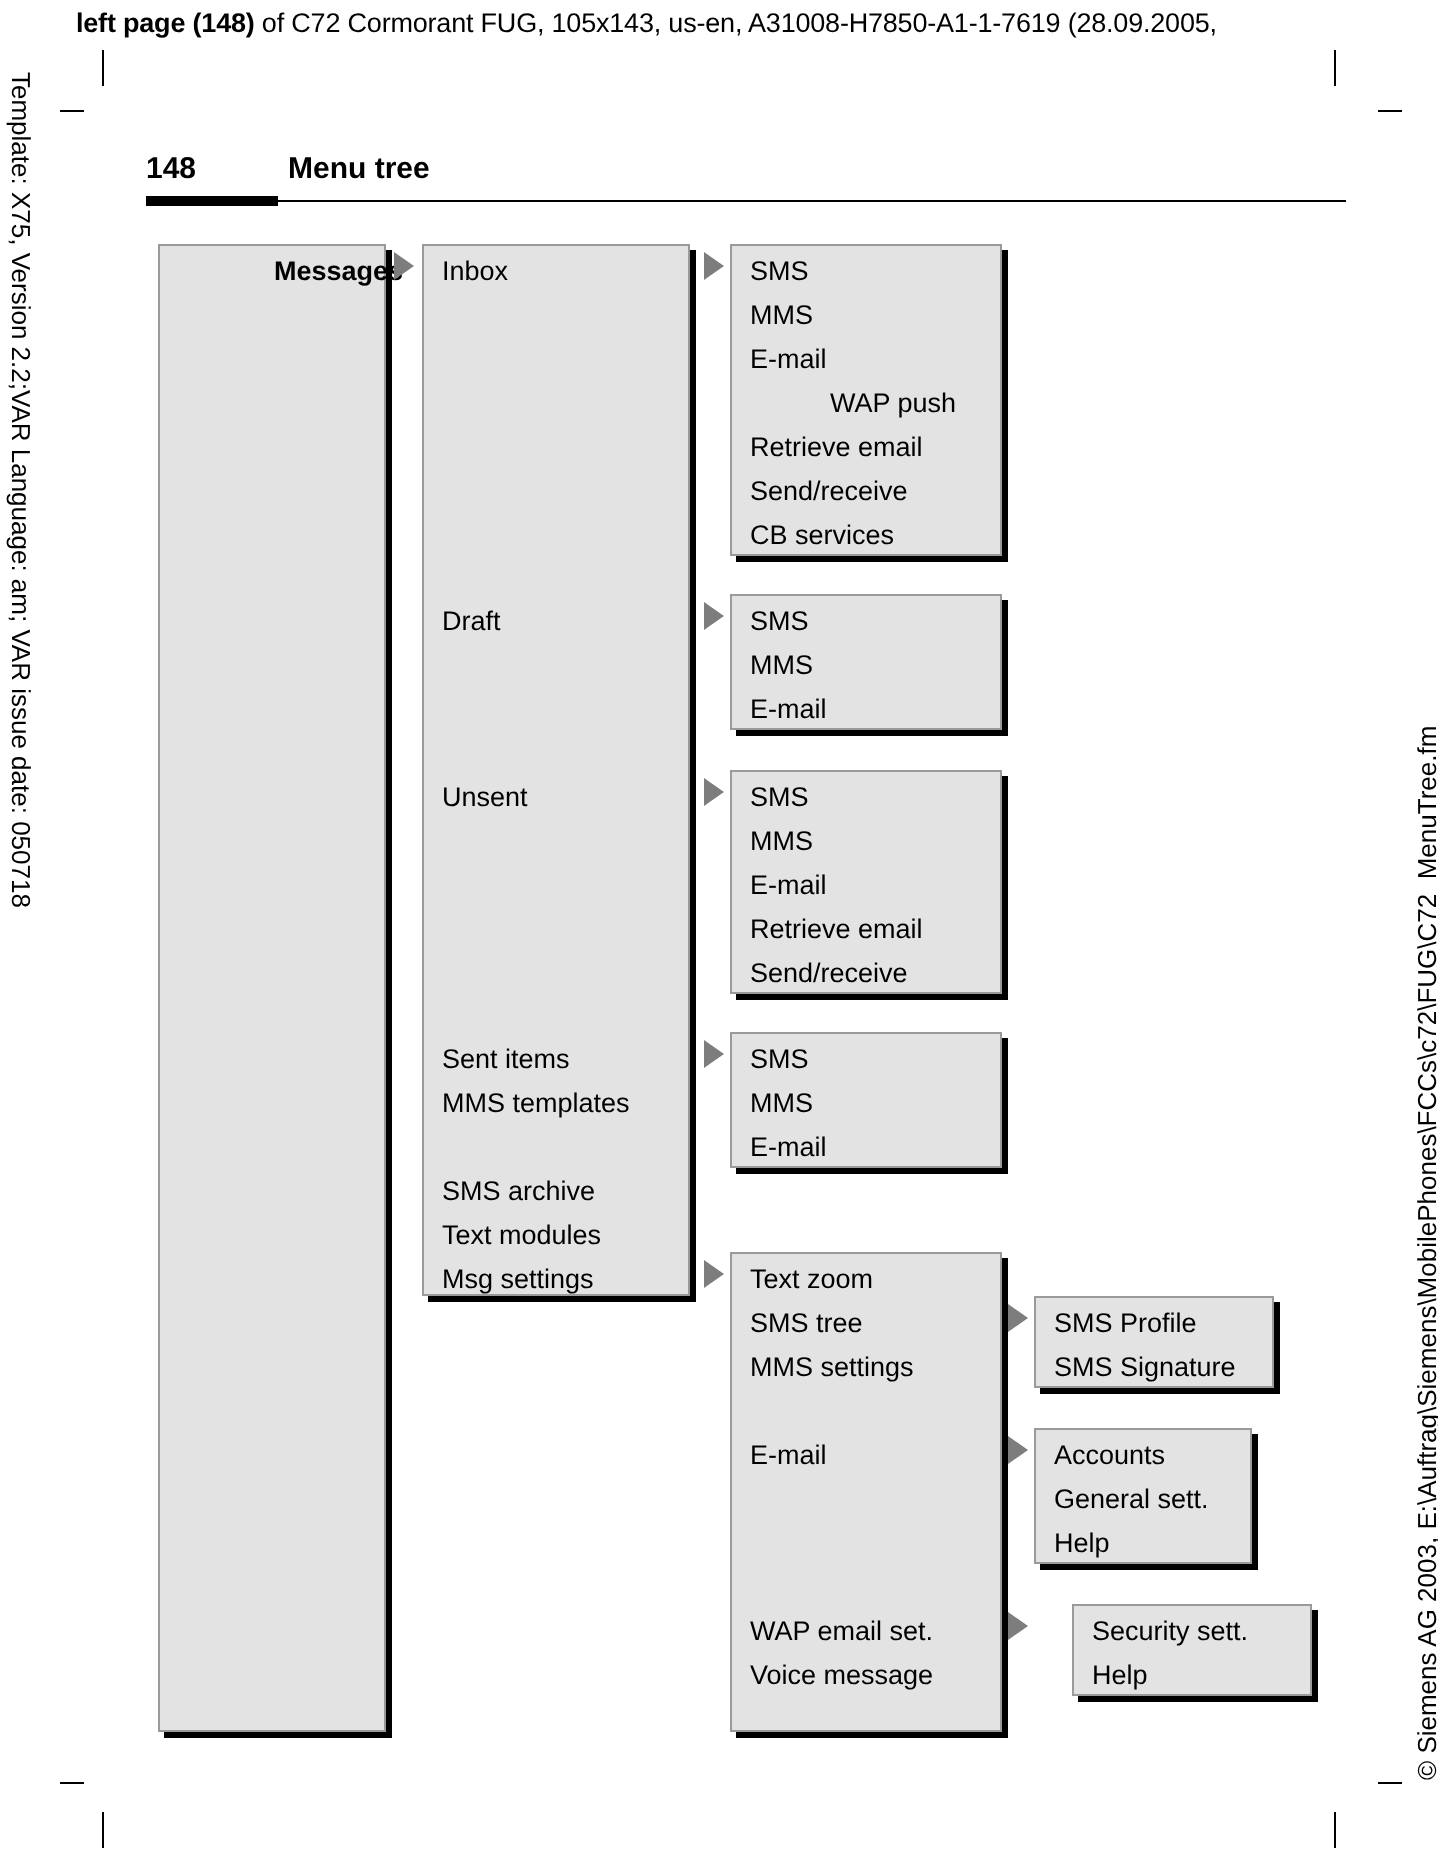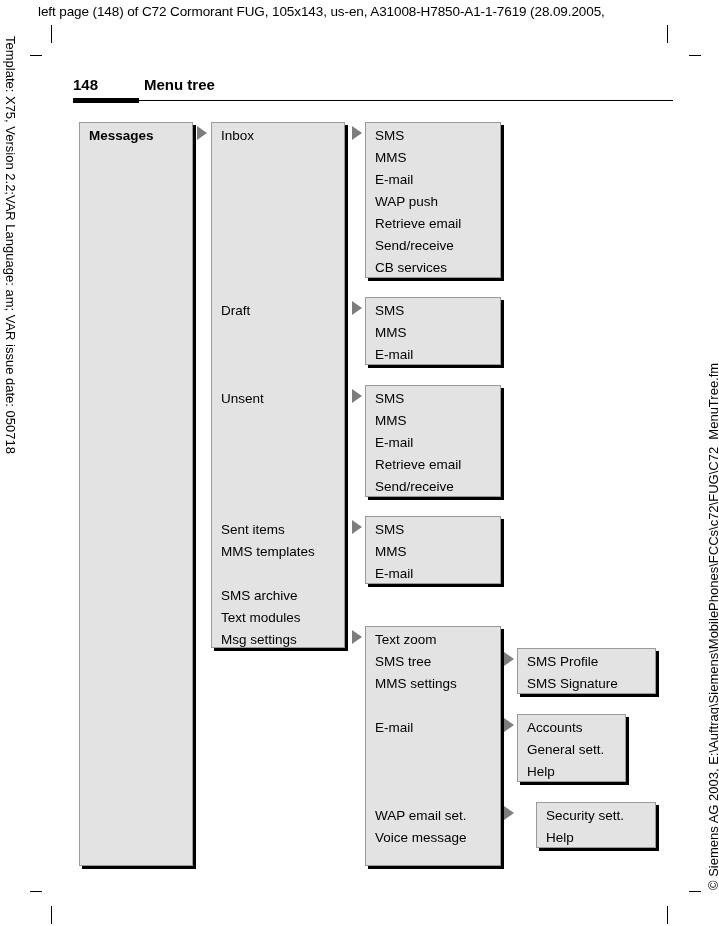--- a/index.html
+++ b/index.html
@@ -28,21 +28,21 @@
 
   
   .running-head {
     position: absolute;
     left: 38px;
     top: 4px;
     font-size: 13.5px;
     letter-spacing: -0.1px;
     white-space: nowrap;
   }
-  .running-head b { font-weight: normal; margin-top: 40px; }
+  .running-head b { font-weight: bold; margin-top: 40px; }
 
   
   .side-text {
     position: absolute;
     font-size: 13px;
     white-space: nowrap;
     transform-origin: 0 0;
   }
   .side-left {
     left: 18px;
@@ -102,21 +102,21 @@
     box-shadow: 3px 3px 0 0 #000;
     box-sizing: border-box;
   }
   .box-title {
     position: absolute;
     left: 9px;
     font-size: 13.5px;
     white-space: nowrap;
     line-height: 14px;
   }
-  .box-title.bold { font-weight: bold; }
+  .box-title.bold { font-weight: bold; margin-left: 48px; }
 
   
   .arrow {
     position: absolute;
     width: 0;
     height: 0;
     border-top: 7px solid transparent;
     border-bottom: 7px solid transparent;
     border-left: 10px solid #7d7d7d;
   }
@@ -164,21 +164,21 @@
 <div class="arrow" style="left:352px; top:126px;"></div>
 <div class="arrow" style="left:352px; top:301px;"></div>
 <div class="arrow" style="left:352px; top:389px;"></div>
 <div class="arrow" style="left:352px; top:520px;"></div>
 <div class="arrow" style="left:352px; top:630px;"></div>
 
 <div class="box" style="left:365px; top:122px; width:136px; height:156px;">
   <div class="box-title" style="top:6px;">SMS</div>
   <div class="box-title" style="top:28px;">MMS</div>
   <div class="box-title" style="top:50px;">E-mail</div>
-  <div class="box-title" style="top:72px;">WAP push</div>
+  <div class="box-title" style="top:72px;margin-left:40px;">WAP push</div>
   <div class="box-title" style="top:94px;">Retrieve email</div>
   <div class="box-title" style="top:116px;">Send/receive</div>
   <div class="box-title" style="top:138px;">CB services</div>
 </div>
 
 <div class="box" style="left:365px; top:297px; width:136px; height:68px;">
   <div class="box-title" style="top:6px;">SMS</div>
   <div class="box-title" style="top:28px;">MMS</div>
   <div class="box-title" style="top:50px;">E-mail</div>
 </div>
@@ -203,21 +203,21 @@
   <div class="box-title" style="top:50px;">MMS settings</div>
   <div class="box-title" style="top:94px;">E-mail</div>
   <div class="box-title" style="top:182px;">WAP email set.</div>
   <div class="box-title" style="top:204px;">Voice message</div>
 </div>
 
 <div class="arrow" style="left:504px; top:652px;"></div>
 <div class="arrow" style="left:504px; top:718px;"></div>
 <div class="arrow" style="left:504px; top:806px;"></div>
 
-<div class="box" style="left:517px; top:648px; width:139px; height:46px;">
+<div class="box" style="left:517px; top:648px; width:120px; height:46px;">
   <div class="box-title" style="top:6px;">SMS Profile</div>
   <div class="box-title" style="top:28px;">SMS Signature</div>
 </div>
 
 <div class="box" style="left:517px; top:714px; width:109px; height:68px;">
   <div class="box-title" style="top:6px;">Accounts</div>
   <div class="box-title" style="top:28px;">General sett.</div>
   <div class="box-title" style="top:50px;">Help</div>
 </div>
 

